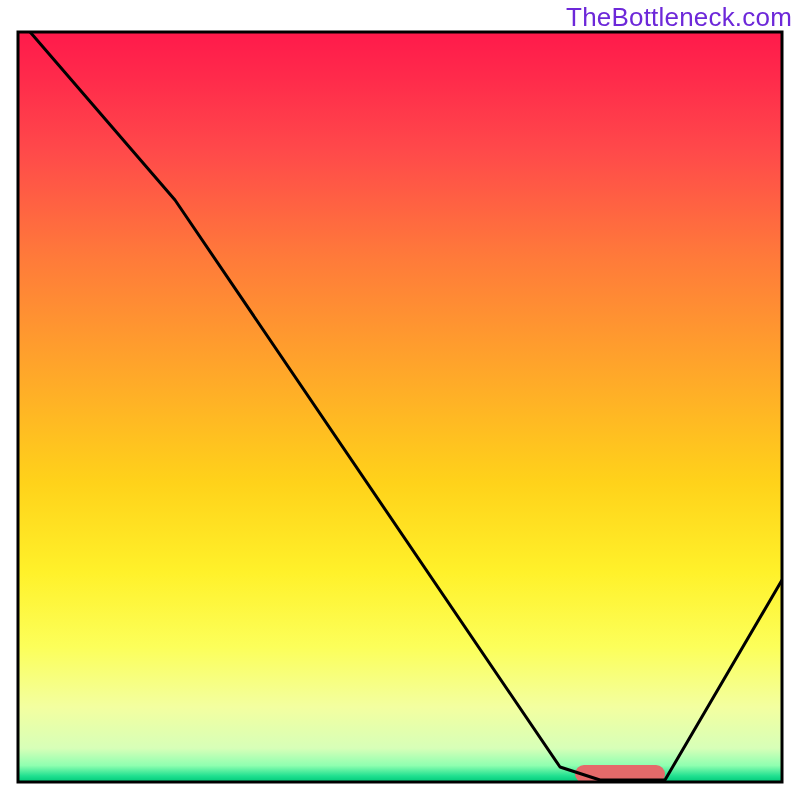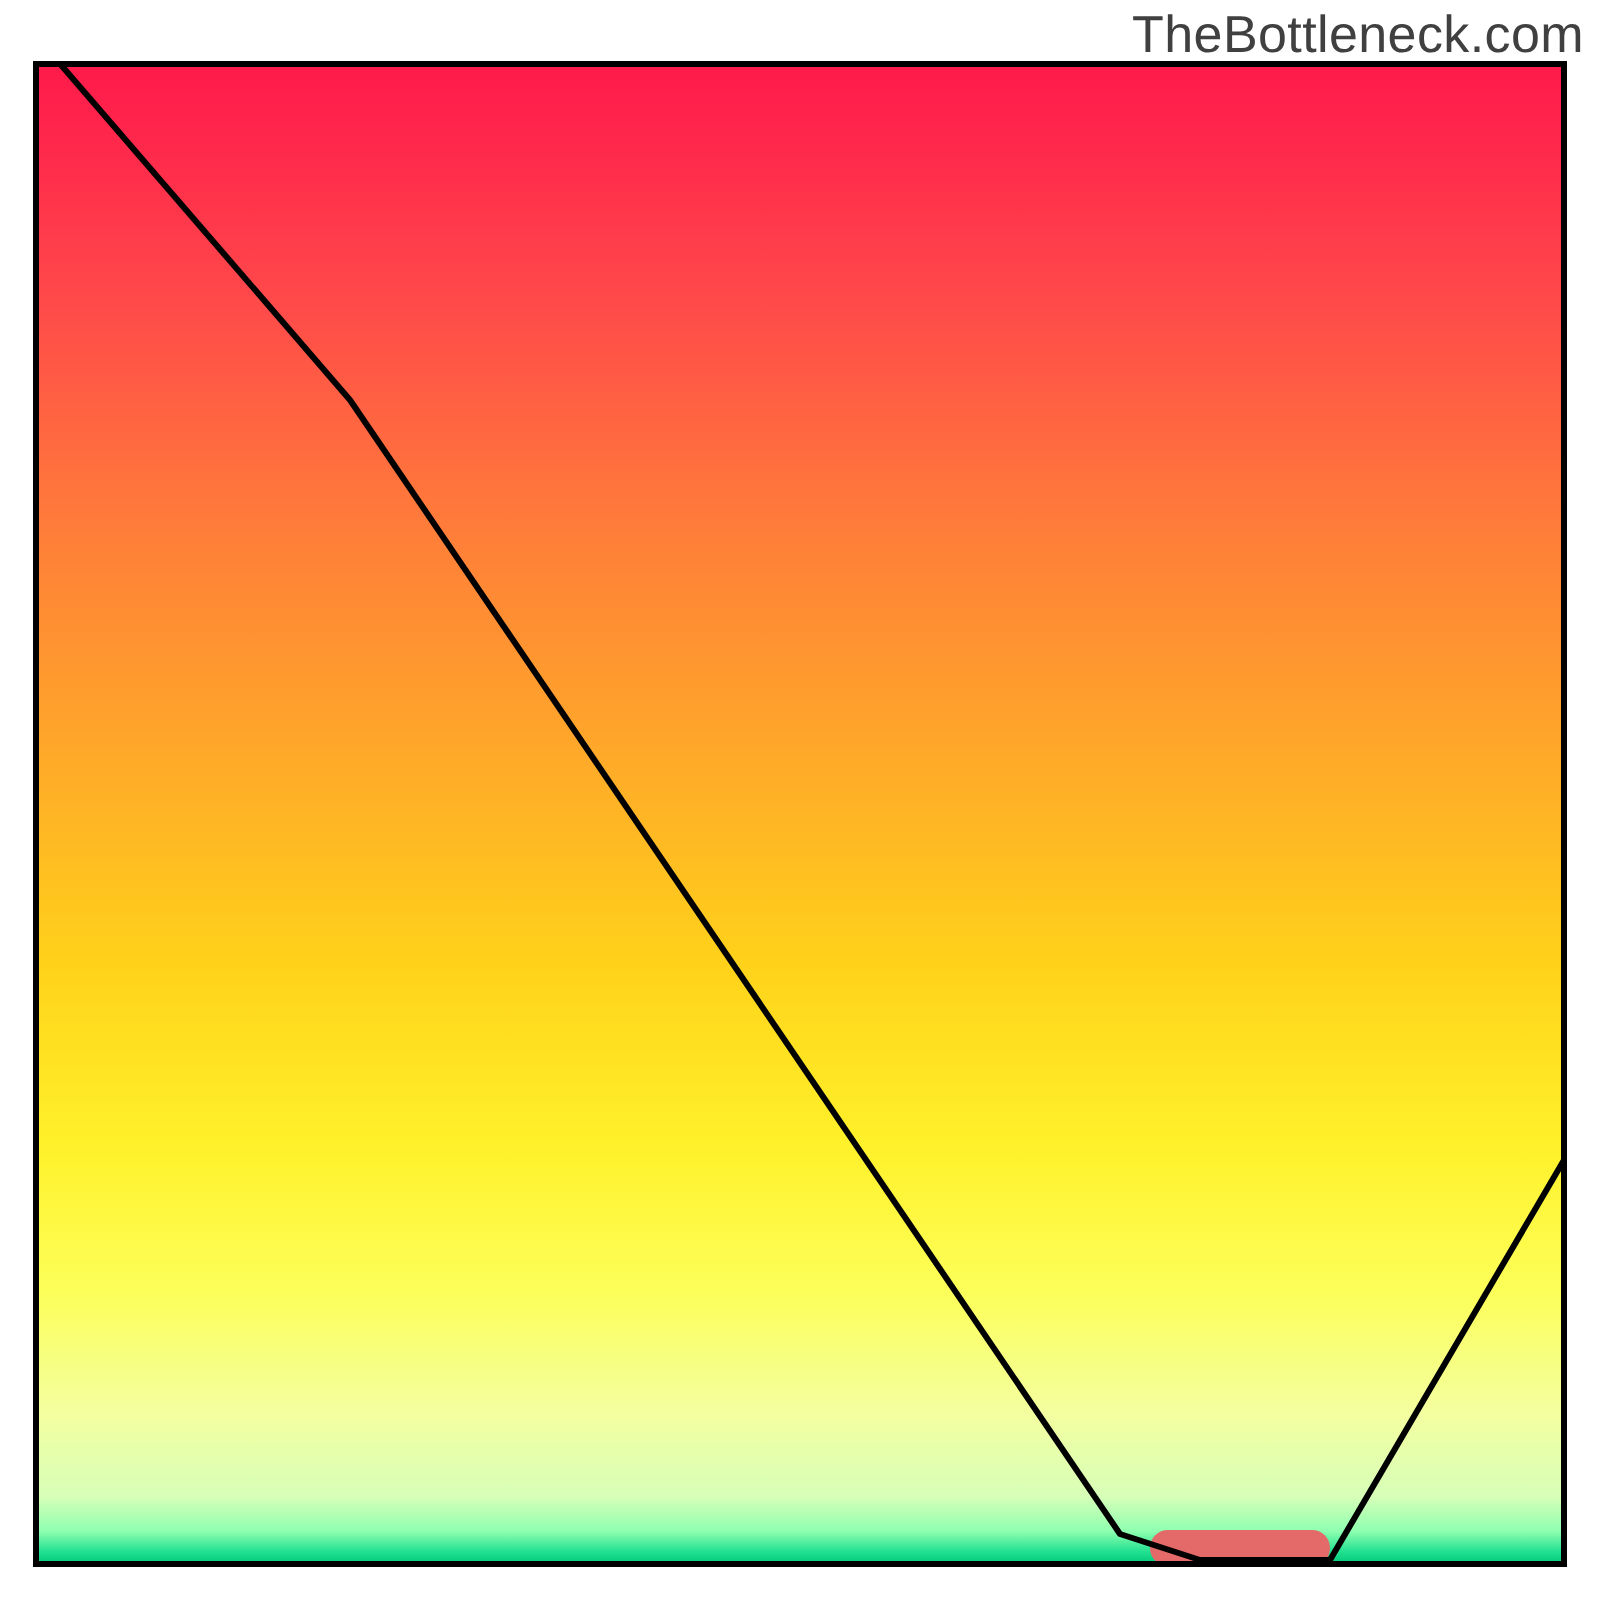--- a/index.html
+++ b/index.html
@@ -15,21 +15,21 @@
     width: 800px;
     height: 800px;
   }
   .watermark {
     position: absolute;
     top: 2px;
     right: 8px;
     font-family: Arial, Helvetica, sans-serif;
     font-size: 26px;
     font-weight: 500;
-    color: #404040;
+    color: #6d28d9;
     letter-spacing: 0.2px;
   }
   svg.plot {
     position: absolute;
     left: 0;
     top: 0;
     width: 800px;
     height: 800px;
     display: block;
   }

